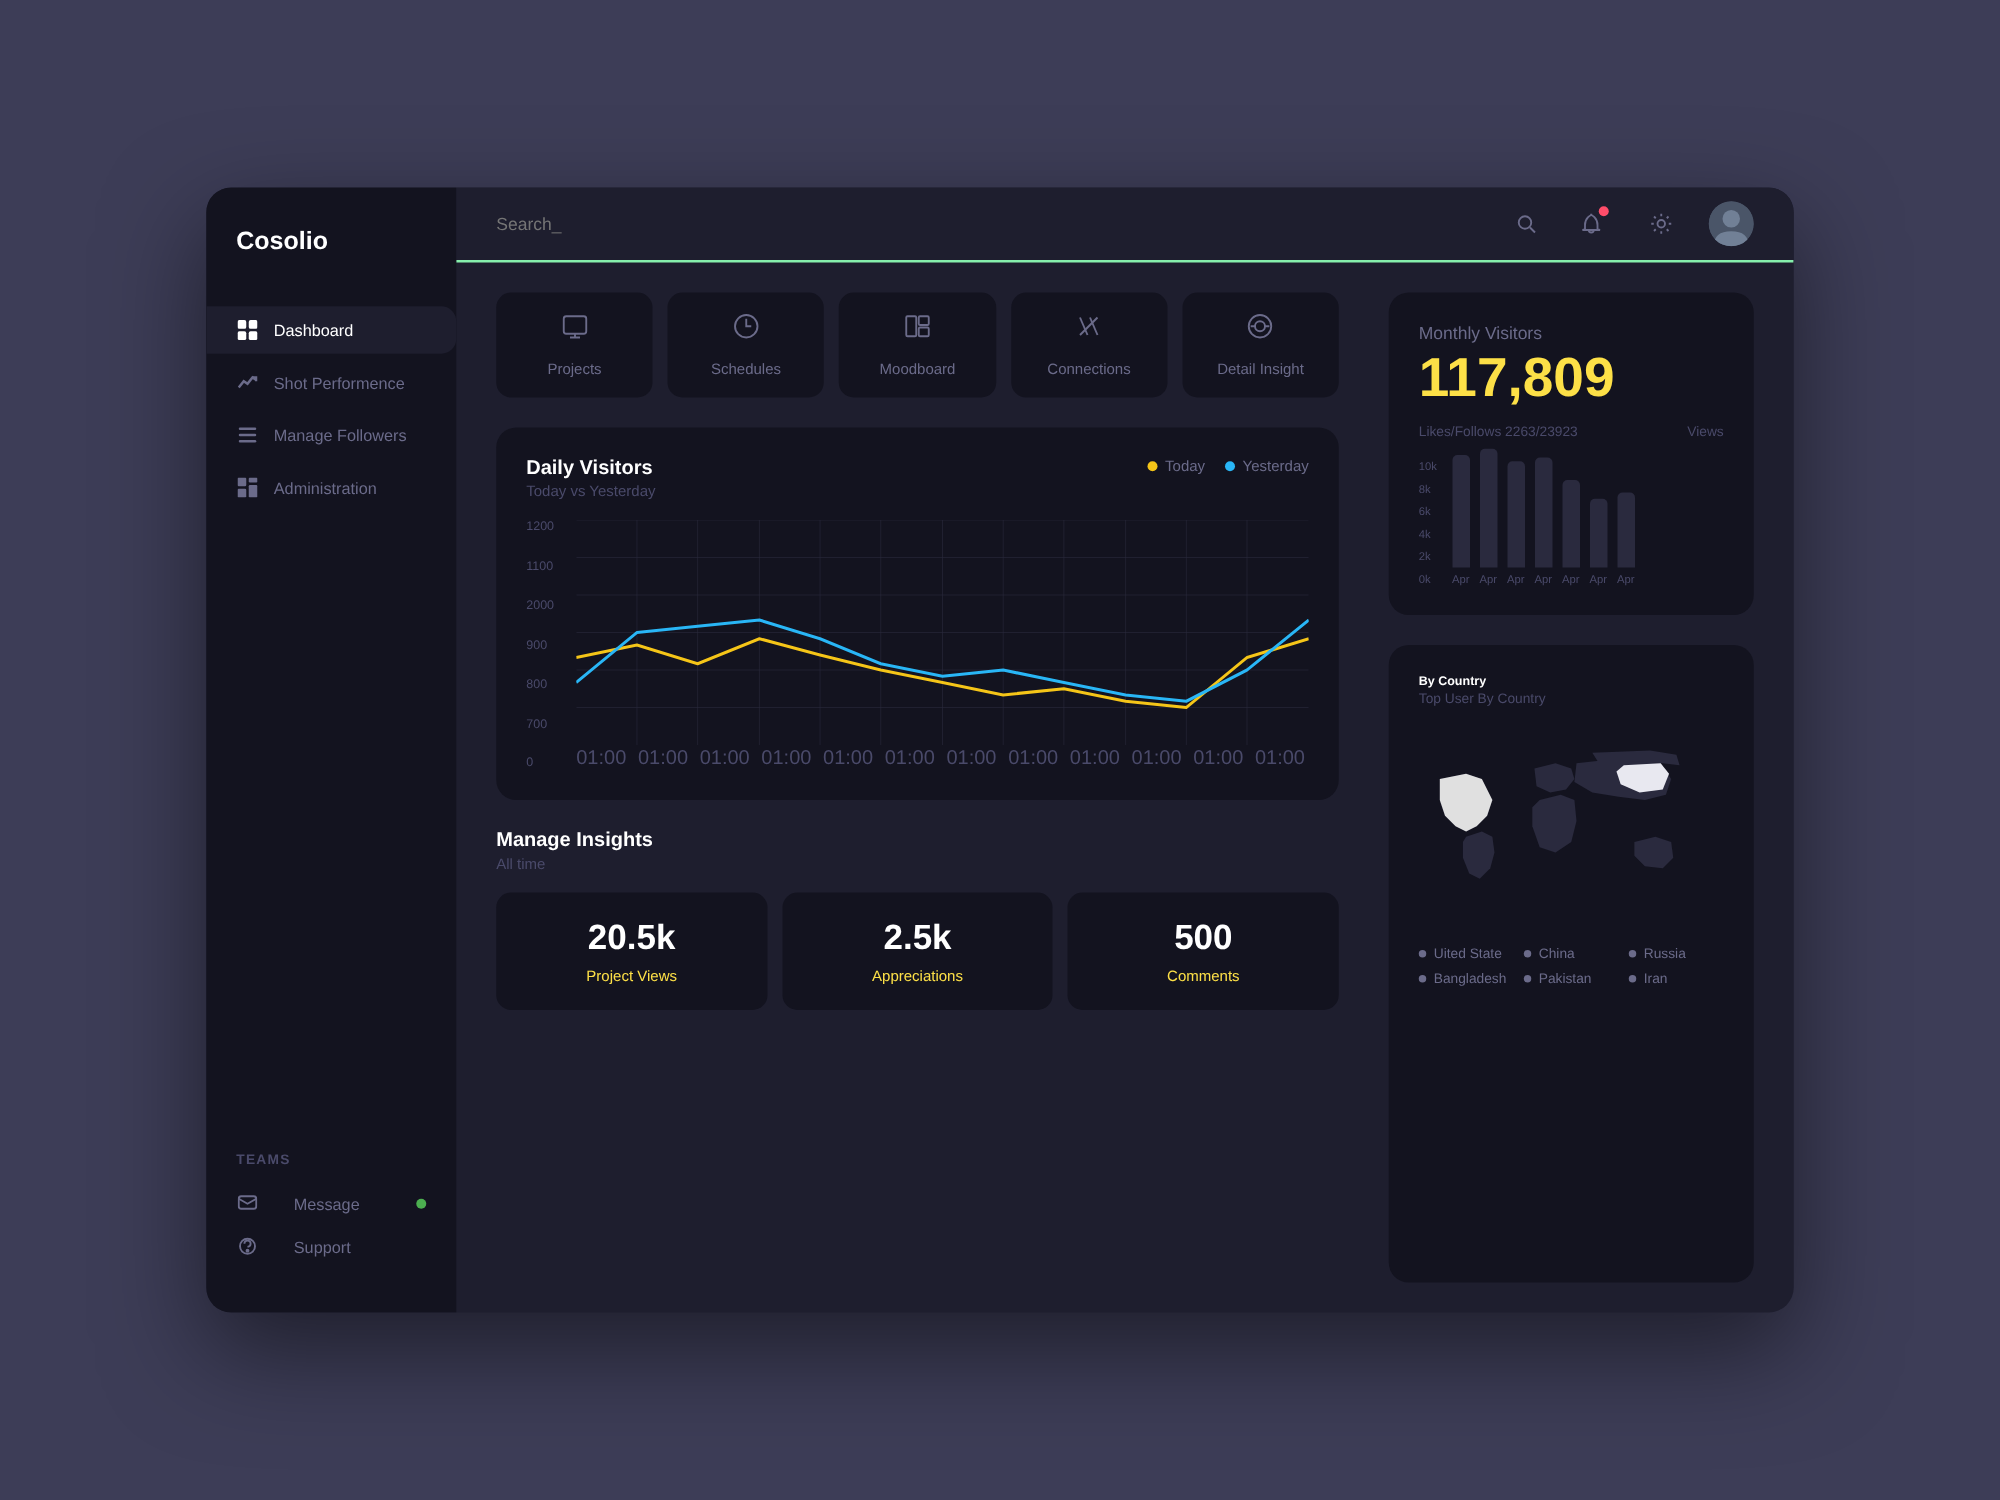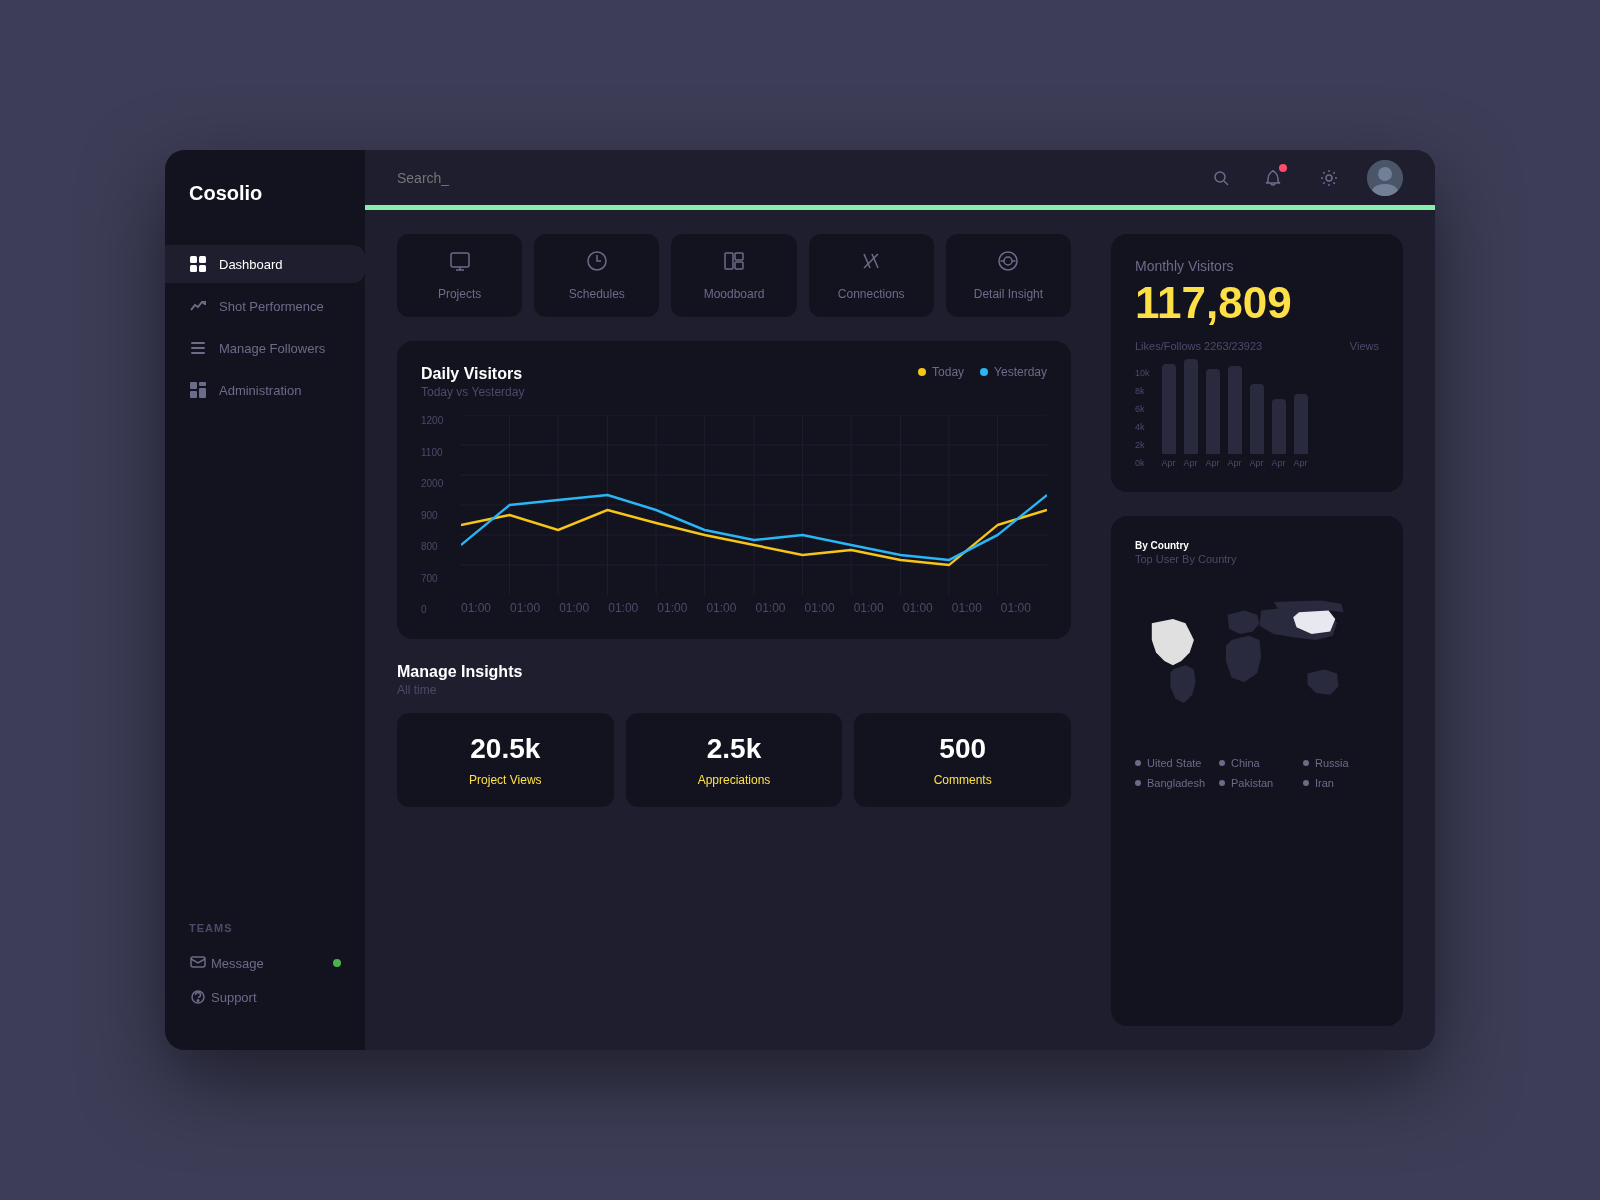--- a/index.html
+++ b/index.html
@@ -74,21 +74,21 @@
     .teams-label {
       font-size: 11px;
       color: #4a4a6a;
       font-weight: 600;
       letter-spacing: 1px;
       margin-bottom: 12px;
     }
     .team-item {
       display: flex;
       align-items: center;
-      gap: 4px;
+      gap: 28px;
       padding: 8px 0;
       color: #6b6b8a;
       font-size: 13px;
       cursor: pointer;
       position: relative;
     }
     .online-dot {
       width: 8px;
       height: 8px;
       background: #4caf50;
@@ -99,21 +99,21 @@
     
     .main {
       flex: 1;
       display: flex;
       flex-direction: column;
       overflow: hidden;
     }
     
     .header {
       height: 60px;
-      border-bottom: 5px solid #86efac;
+      border-bottom: 2px solid #86efac;
       display: flex;
       align-items: center;
       padding: 0 32px;
       gap: 16px;
       background: #1e1e2e;
     }
     .search-container {
       flex: 1;
       display: flex;
       align-items: center;
@@ -271,24 +271,24 @@
       position: absolute;
       left: 40px;
       right: 0;
       top: 0;
       bottom: 20px;
     }
     .chart-x-labels {
       position: absolute;
       bottom: 0;
       left: 40px;
-      right: 16px;
+      right: 3px;
       display: flex;
       justify-content: space-between;
-      font-size: 12px;
+      font-size: 16px;
       color: #4a4a6a;
     }
     
     .insights-header {
       margin-bottom: 16px;
     }
     .insights-title {
       font-size: 16px;
       font-weight: 700;
       color: #fff;

